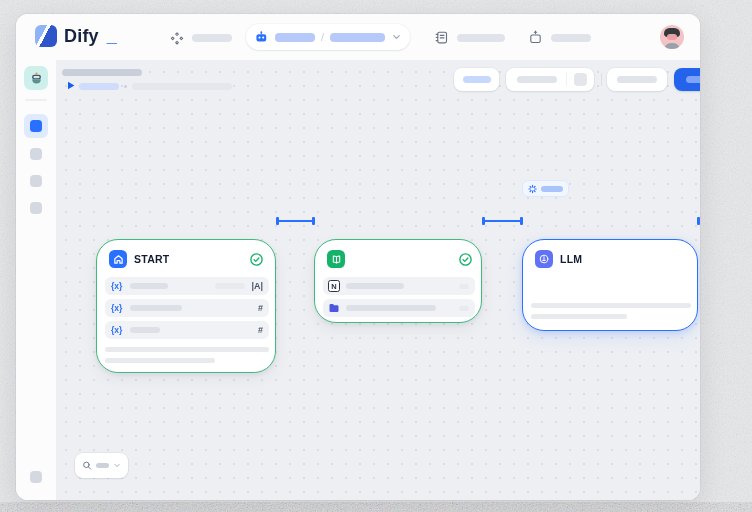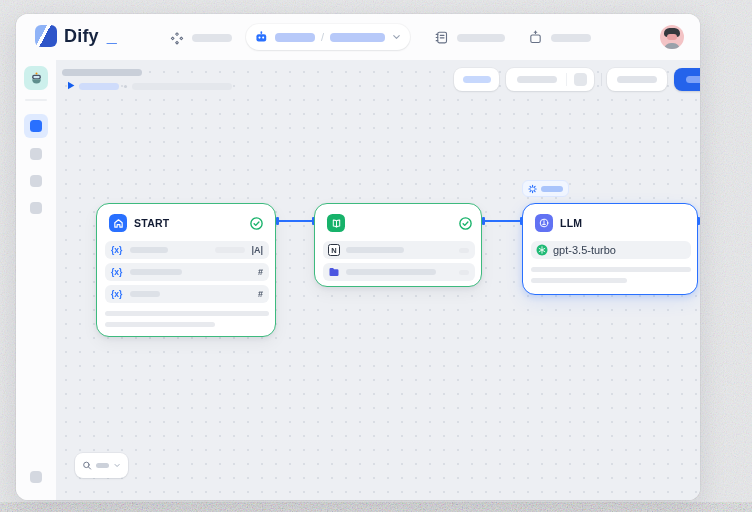--- a/index.html
+++ b/index.html
@@ -50,22 +50,22 @@
   .sb-dot { position:absolute; left:14px; width:12px; height:12px; border-radius:4px; background:#d4d8e0; }
 
   .canvas { position:relative; flex:1; height:100%; background:#edeff3;
     background-image:radial-gradient(circle,#d9dde4 1px, transparent 1.2px);
     background-size:14px 14px; background-position:3px 5px; }
 
   .pill { background:#fff; border-radius:8px;
     box-shadow:0 1px 2px rgba(16,24,40,.08), 0 0 0 1px rgba(16,24,40,.03);
     display:flex; align-items:center; justify-content:center; position:absolute; height:23px; top:8px; }
 
-  .node { position:absolute; background:#fff; border-radius:13px;
-    box-shadow:0 2px 5px rgba(16,24,40,.06), 0 6px 16px rgba(16,24,40,.05); }
+  .node { position:absolute; background:#fff; border-radius:22px;
+    box-shadow:0 2px 5px rgba(16,24,40,.06), 0 6px 16px rgba(16,24,40,.05);margin-top:36px; }
   .node.green { border:1.5px solid #3dba7e; }
   .node.blue  { border:1.5px solid #2970ff; box-shadow:0 2px 6px rgba(41,112,255,.18), 0 6px 18px rgba(41,112,255,.10);text-align:center; }
   .node-head { position:absolute; left:12px; top:10px; display:flex; align-items:center; gap:7px; }
   .node-ic { width:18px; height:18px; border-radius:5.5px; display:flex; align-items:center; justify-content:center; flex:none; }
   .node-title { font-size:10.5px; font-weight:bold; color:#121b33; letter-spacing:.25px; white-space:nowrap; }
   .node-check { position:absolute; top:12px; width:15px; height:15px; }
   .nrow { position:absolute; left:8px; height:18px; border-radius:6px; background:#f0f2f5; display:flex; align-items:center; }
   .vx { font-size:8.5px; font-weight:bold; color:#2970ff; margin-left:6px; }
   .rglyph { position:absolute; right:6px; font-size:9px; font-weight:bold; color:#4a5568; }
   .fline { position:absolute; left:8px; height:5px; border-radius:3px; background:#e8eaee; }
@@ -279,29 +279,20 @@
       <div class="node blue" style="left:466px;top:143px;width:176px;height:92px;">
         <div class="node-head">
           <div class="node-ic" style="background:#6172f3;">
             <svg width="12" height="12" viewBox="0 0 24 24" fill="none" stroke="#fff" stroke-width="2" stroke-linecap="round">
               <circle cx="12" cy="12" r="7.6"></circle>
                 <path d="M12 7.5v5.5M9.3 14.8h5.4"></path>
             </svg>
           </div>
           <span class="node-title">LLM</span>
         </div>
-        <div class="nrow" style="top:37px;width:160px;">
-          <svg width="12" height="12" viewBox="0 0 24 24" style="margin-left:5px;">
-            <circle cx="12" cy="12" r="11" fill="#1fba75"></circle>
-            <g stroke="#fff" stroke-width="1.7" stroke-linecap="round" fill="none">
-              <path d="M12 5.5v13M6.4 8.8l11.2 6.4M17.6 8.8 6.4 15.2"></path>
-            </g>
-          </svg>
-          <span class="model-row-text">gpt-3.5-turbo</span>
-        </div>
         <div class="fline" style="top:63px;width:160px;"></div>
         <div class="fline" style="top:74px;width:96px;"></div>
       </div>
 
       <div class="zoom-pill">
         <svg width="11" height="11" viewBox="0 0 24 24" fill="none" stroke="#667085" stroke-width="2.2" stroke-linecap="round">
           <circle cx="10.5" cy="10.5" r="6.5"></circle>
             <path d="m15.5 15.5 5 5"></path>
         </svg>
         <div class="bar" style="width:14px;height:5px;background:#ccd1da;"></div>

